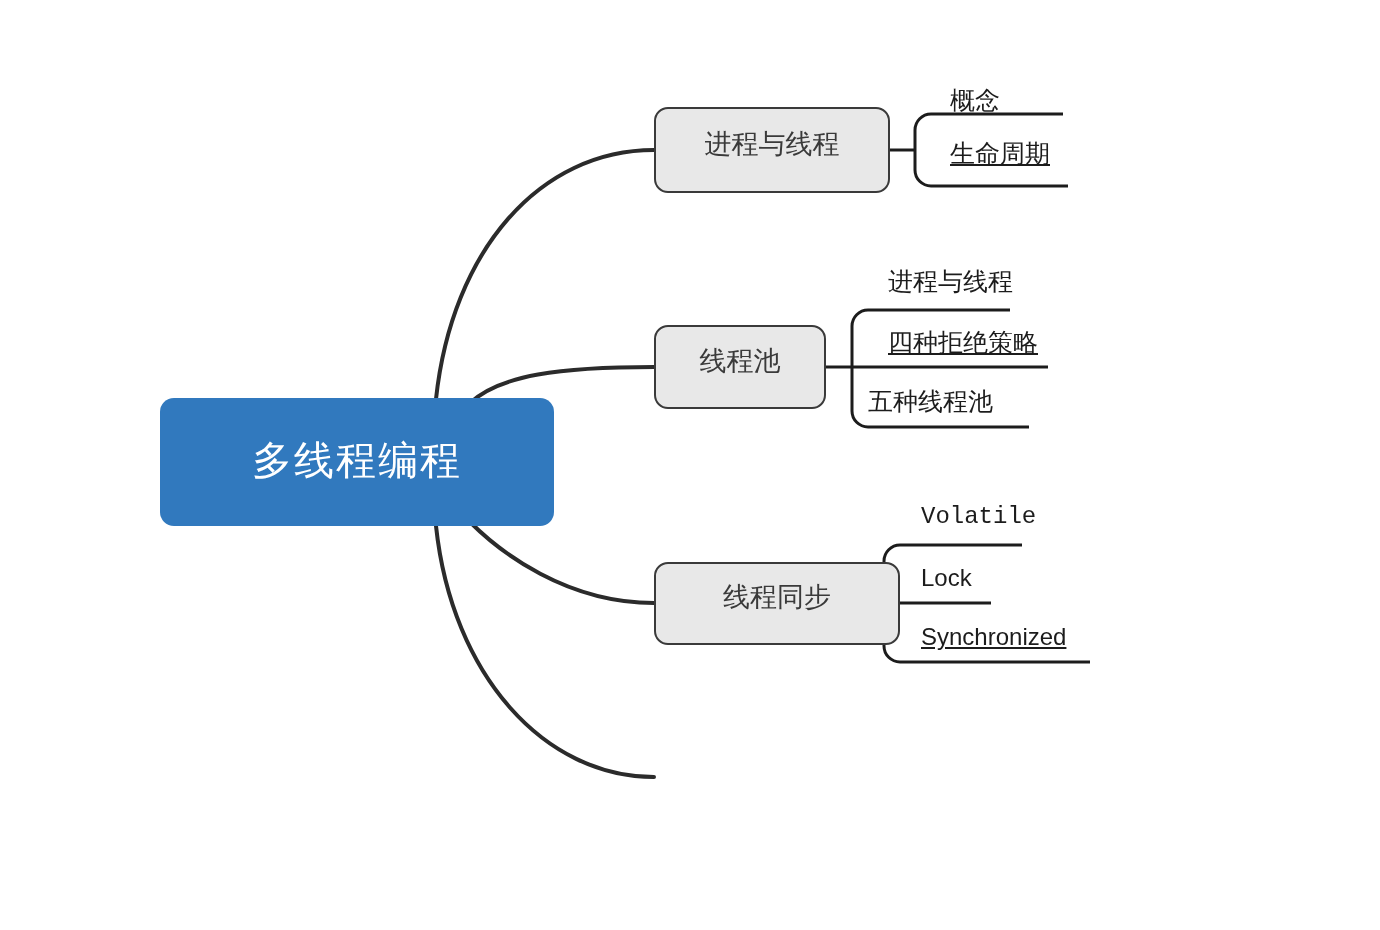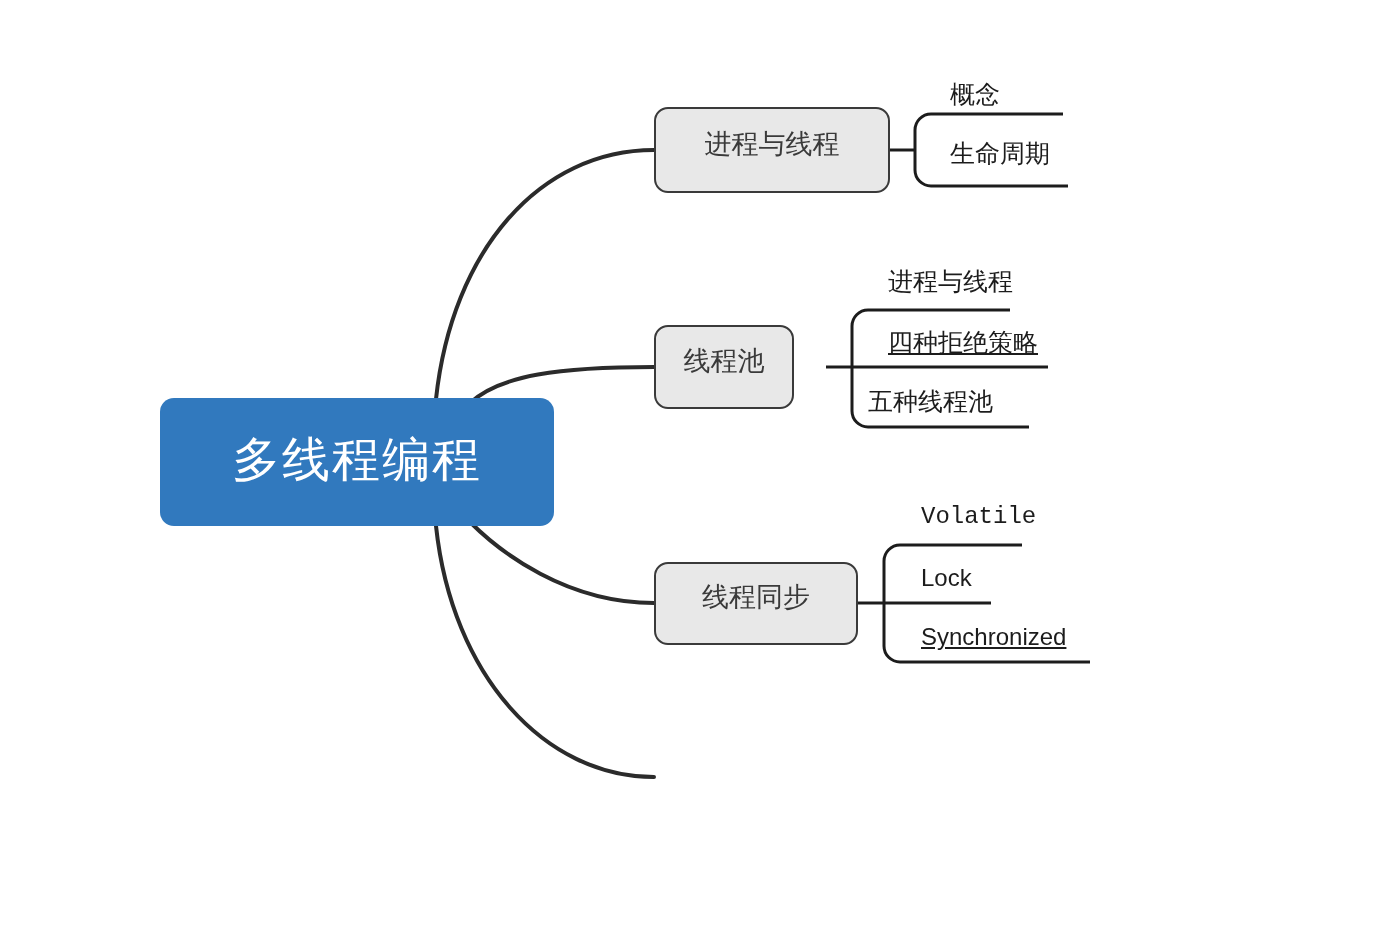--- a/index.html
+++ b/index.html
@@ -30,21 +30,21 @@
     box-sizing: border-box;
     display: flex;
     align-items: center;
     justify-content: center;
     white-space: nowrap;
   }
   .node-root {
     background: #3179be;
     color: #ffffff;
     border-radius: 14px;
-    font-size: 48px;
+    font-size: 40px;
     letter-spacing: 2px;
     line-height: 1;
     padding-bottom: 4px;
   }
   .node-branch {
     background: #e8e8e8;
     border: 2px solid #3a3a3a;
     border-radius: 14px;
     color: #3a3a3a;
     font-size: 27px;
@@ -94,41 +94,41 @@
     </g>
   </svg>
 
   <div class="node node-root" style="left:160px; top:398px; width:394px; height:128px;">
     <span>多线程编程</span>
   </div>
 
   <div class="node node-branch" style="left:654px; top:107px; width:236px; height:86px;">
     <span>进程与线程</span>
   </div>
-  <div class="leaf leaf-cn" style="left:950px; top:82px;">
+  <div class="leaf leaf-cn" style="left:950px; top:88px;">
     <span>概念</span>
   </div>
-  <div class="leaf leaf-cn" style="left:950px; top:141px;">
+  <div class="leaf leaf-cn" style="left:950px; top:141px;text-decoration:underline;">
     <span>生命周期</span>
   </div>
 
-  <div class="node node-branch" style="left:654px; top:325px; width:140px; height:84px;">
+  <div class="node node-branch" style="left:654px; top:325px; width:172px; height:84px;">
     <span>线程池</span>
   </div>
   <div class="leaf leaf-cn" style="left:888px; top:269px;">
     <span>进程与线程</span>
   </div>
   <div class="leaf leaf-cn" style="left:888px; top:330px;text-decoration:underline;">
     <span>四种拒绝策略</span>
   </div>
   <div class="leaf leaf-cn" style="left:868px; top:389px;">
     <span>五种线程池</span>
   </div>
 
-  <div class="node node-branch" style="left:654px; top:562px; width:204px; height:83px;">
+  <div class="node node-branch" style="left:654px; top:562px; width:246px; height:83px;">
     <span>线程同步</span>
   </div>
   <div class="leaf" style="left:921px; top:505px;font-family:Liberation Mono, monospace;">
     <span>Volatile</span>
   </div>
   <div class="leaf" style="left:921px; top:566px;">
     <span>Lock</span>
   </div>
   <div class="leaf" style="left:921px; top:625px;text-decoration:underline;">
     <span>Synchronized</span>

